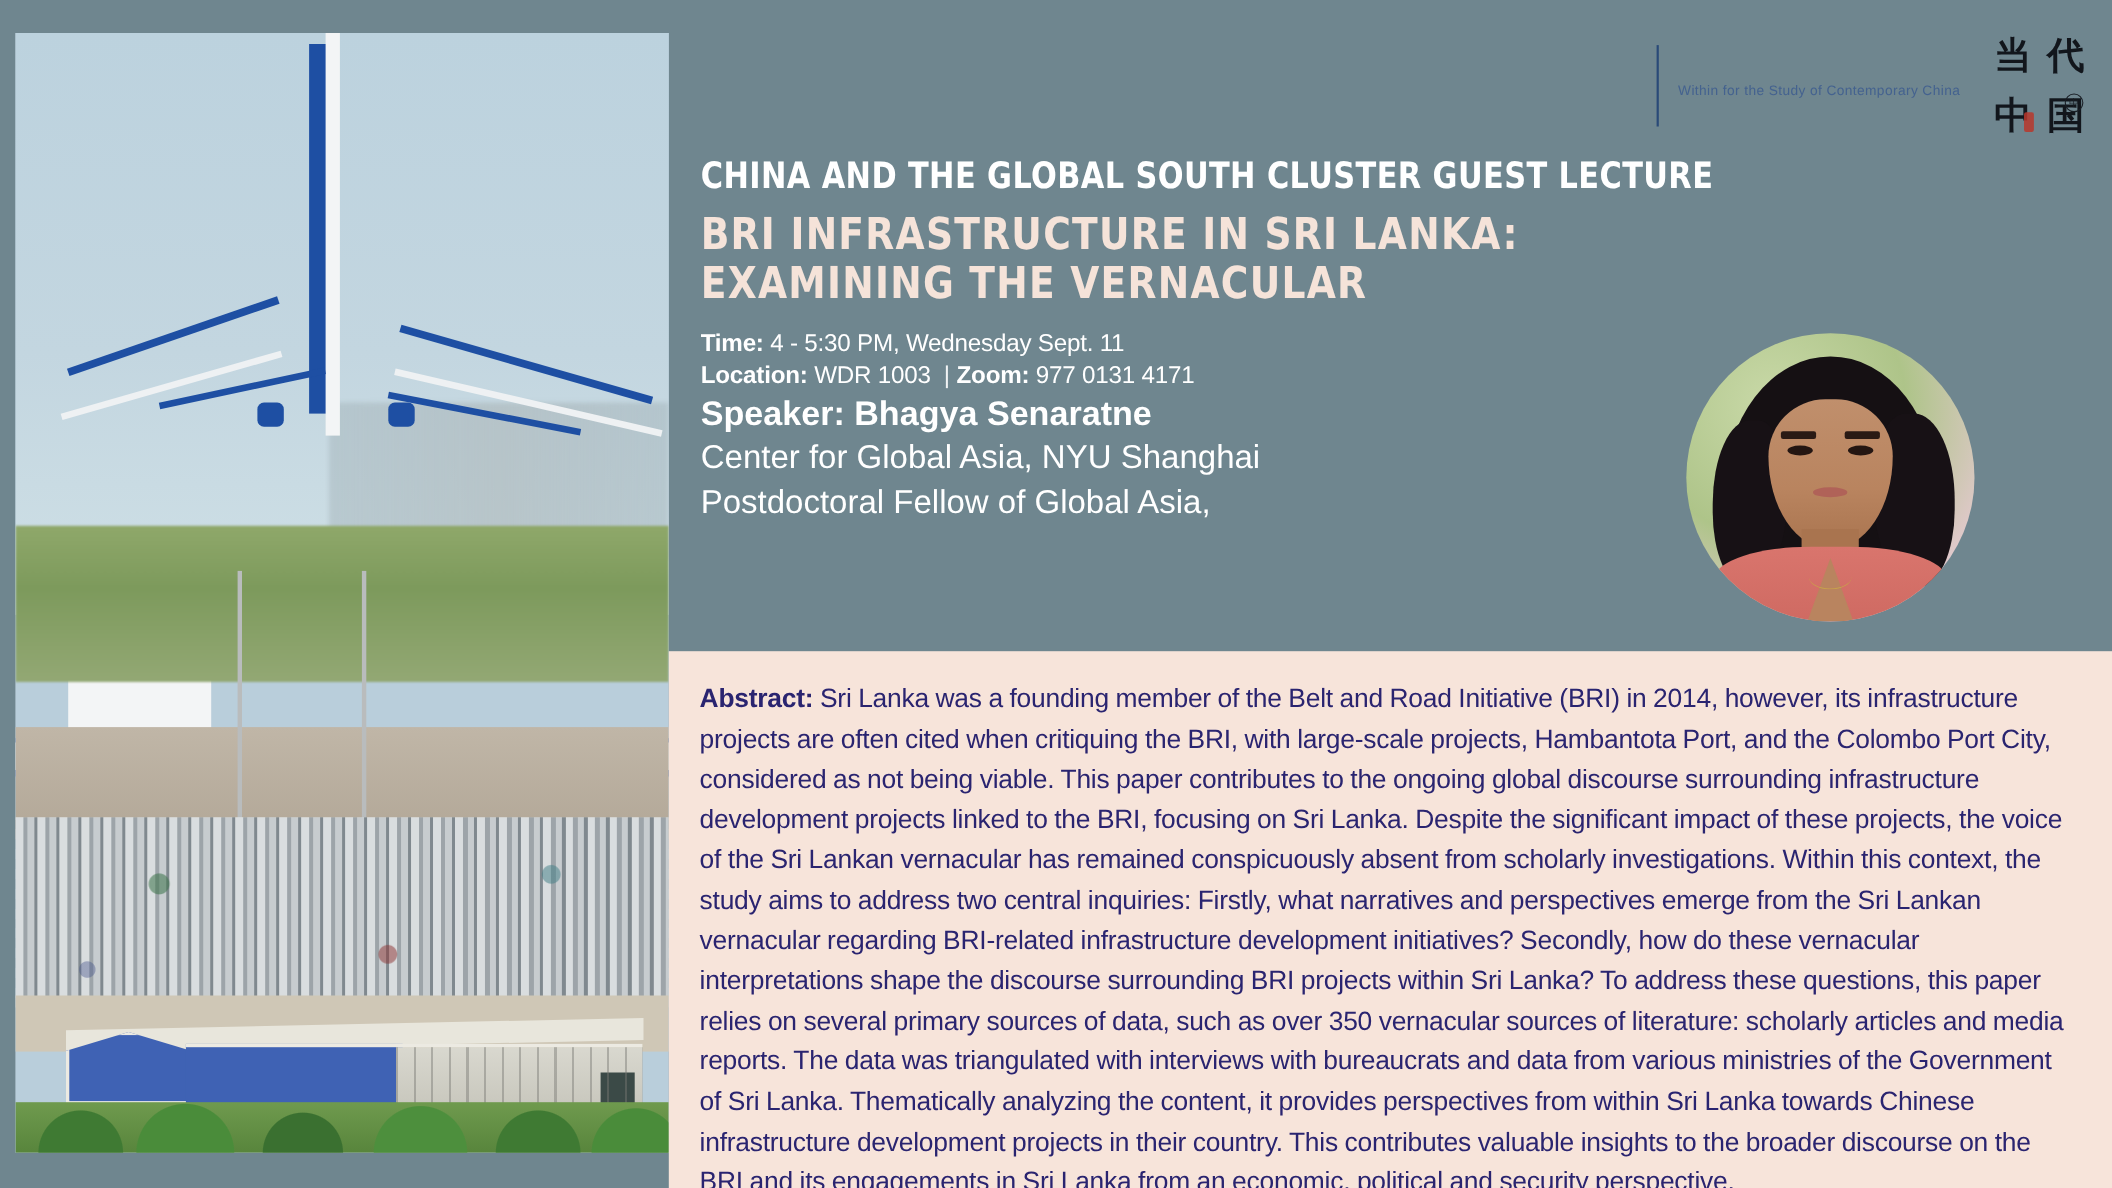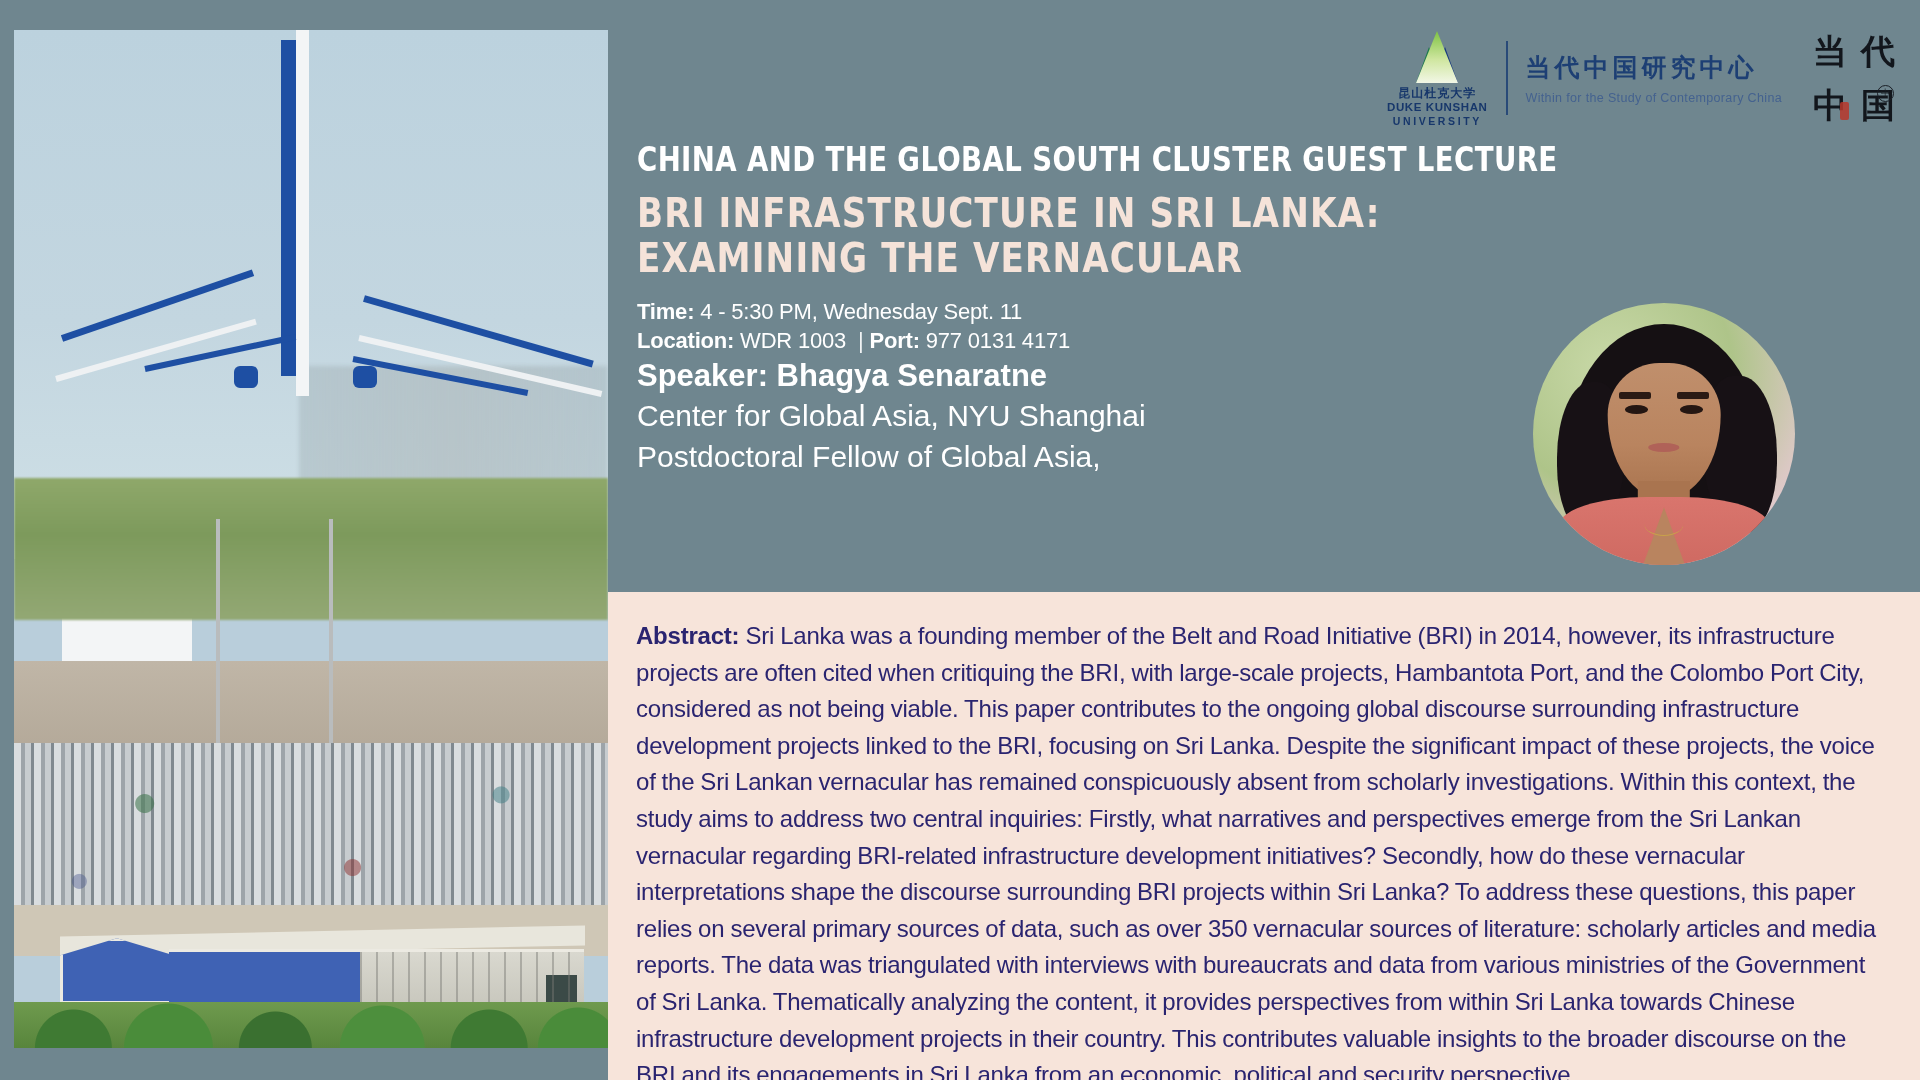--- a/index.html
+++ b/index.html
@@ -330,44 +330,24 @@
         <div class="bld-ware">
           <div class="bld-door"></div>
         </div>
       </div>
       <div class="bushes"></div>
     </div>
   </div>
 
   <div class="logo-bar">
 
-    <div class="dku-logo">
-      <div class="dku-mark">
-        <svg width="82" height="56" viewBox="0 0 82 56" aria-hidden="true">
-          <defs>
-            <linearGradient id="gcenter" x1="0" y1="0" x2="0" y2="1">
-              <stop offset="0%" stop-color="#7ec242"></stop>
-              <stop offset="55%" stop-color="#cfe6a0"></stop>
-              <stop offset="100%" stop-color="#f2f7e6"></stop>
-            </linearGradient>
-          </defs>
-          <path d="M20 54 L33 18 L46 54 Z" fill="#1b7a4b"></path>
-          <path d="M36 54 L49 18 L62 54 Z" fill="#18397f"></path>
-          <path d="M41 2 L62 54 L20 54 Z" fill="url(#gcenter)"></path>
-        </svg>
-      </div>
-      <div class="dku-cn">昆山杜克大学</div>
-      <div class="dku-en1">DUKE KUNSHAN</div>
-      <div class="dku-en2">UNIVERSITY</div>
-    </div>
 
     <div class="divider-v"></div>
 
     <div class="cscc">
-      <div class="cscc-cn">当代中国研究中心</div>
       <div class="cscc-en">Within for the Study of Contemporary China</div>
     </div>
 
     <div class="seal">
       <div class="seal-grid">
         <span>当</span>
         <span>代</span>
         <span>中</span>
         <span>国</span>
       </div>
@@ -381,21 +361,21 @@
     <div class="title">
       <div>BRI INFRASTRUCTURE IN SRI LANKA:</div>
       <div>EXAMINING THE VERNACULAR</div>
     </div>
 
     <div class="meta">
       <div class="meta-line">
         <b>Time:</b><span> 4 - 5:30 PM, Wednesday Sept. 11</span>
       </div>
       <div class="meta-line">
-        <b>Location:</b><span> WDR 1003 </span><span class="sep">|</span><b>Port:</b><span> 977 0131 4171</span>
+        <b>Location:</b><span> WDR 1003 </span><span class="sep">|</span><b>Zoom:</b><span> 977 0131 4171</span>
       </div>
       <div class="speaker-line">Speaker: Bhagya Senaratne</div>
       <div class="affil">Center for Global Asia, NYU Shanghai</div>
       <div class="affil">Postdoctoral Fellow of Global Asia,</div>
     </div>
   </div>
 
   <div class="portrait">
     <div class="p-hair"></div>
     <div class="p-hair2"></div>

